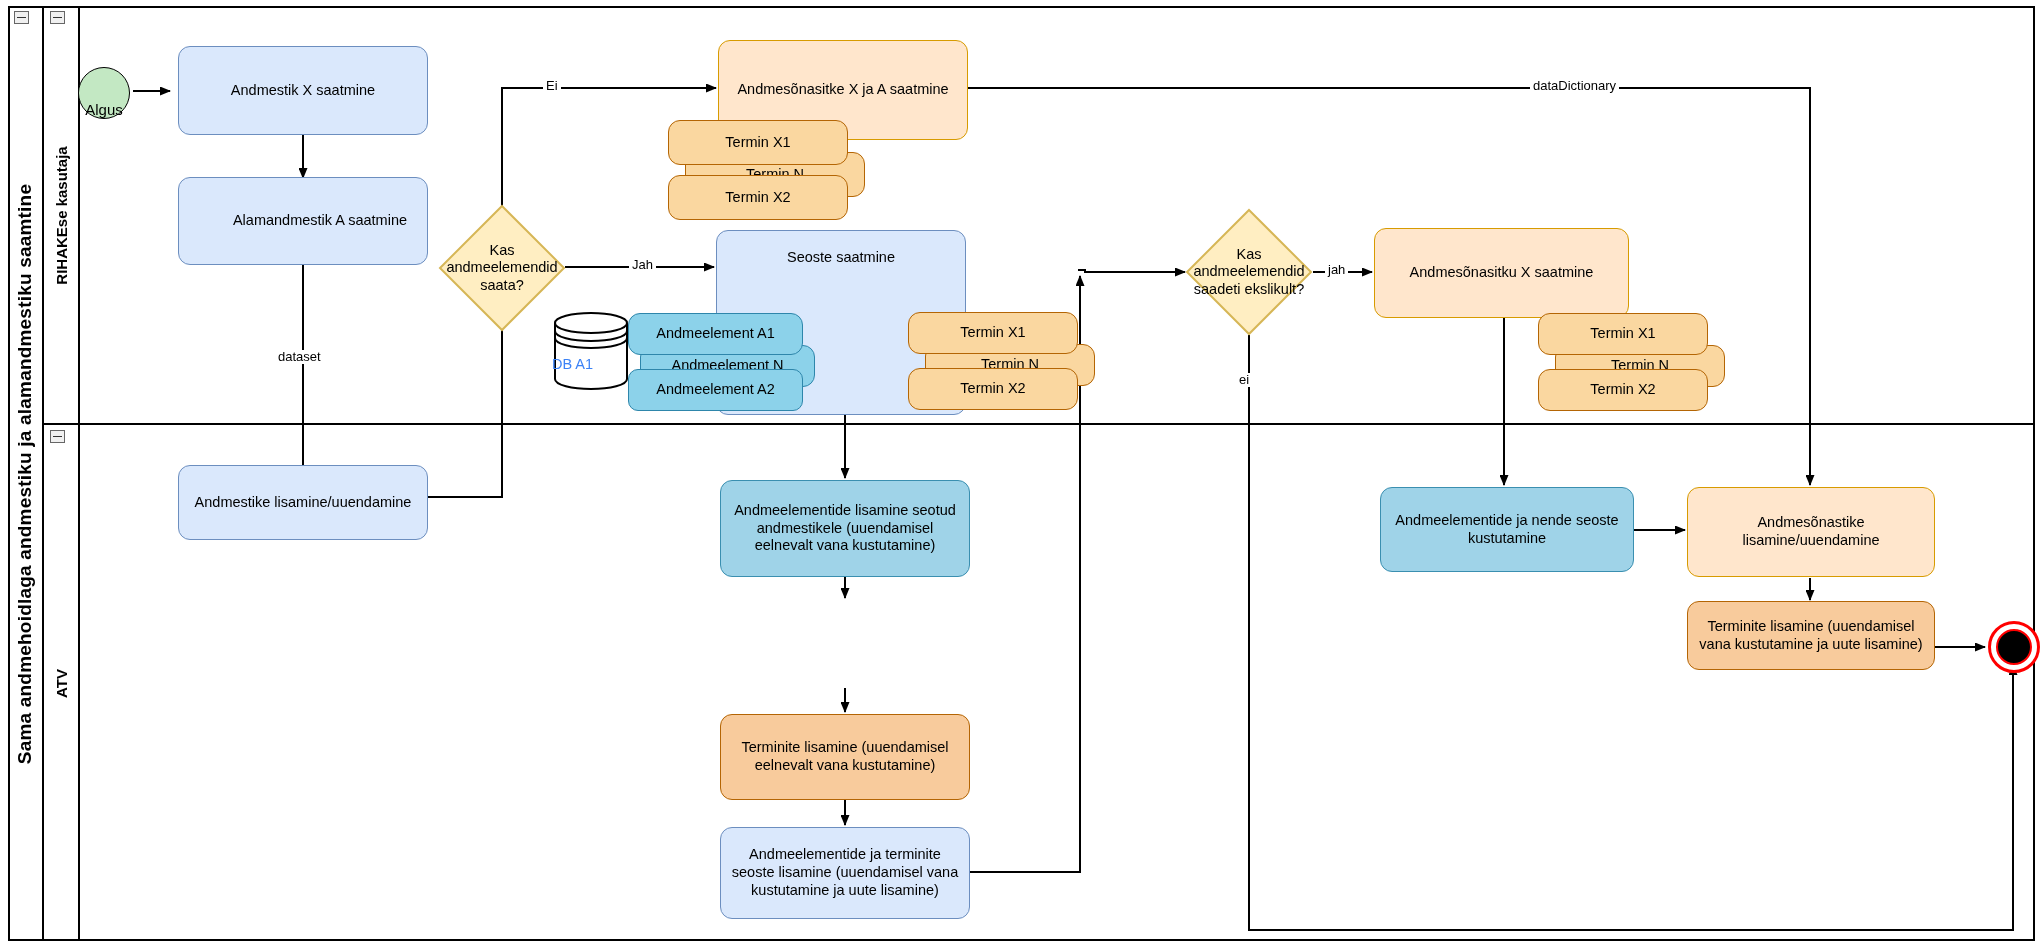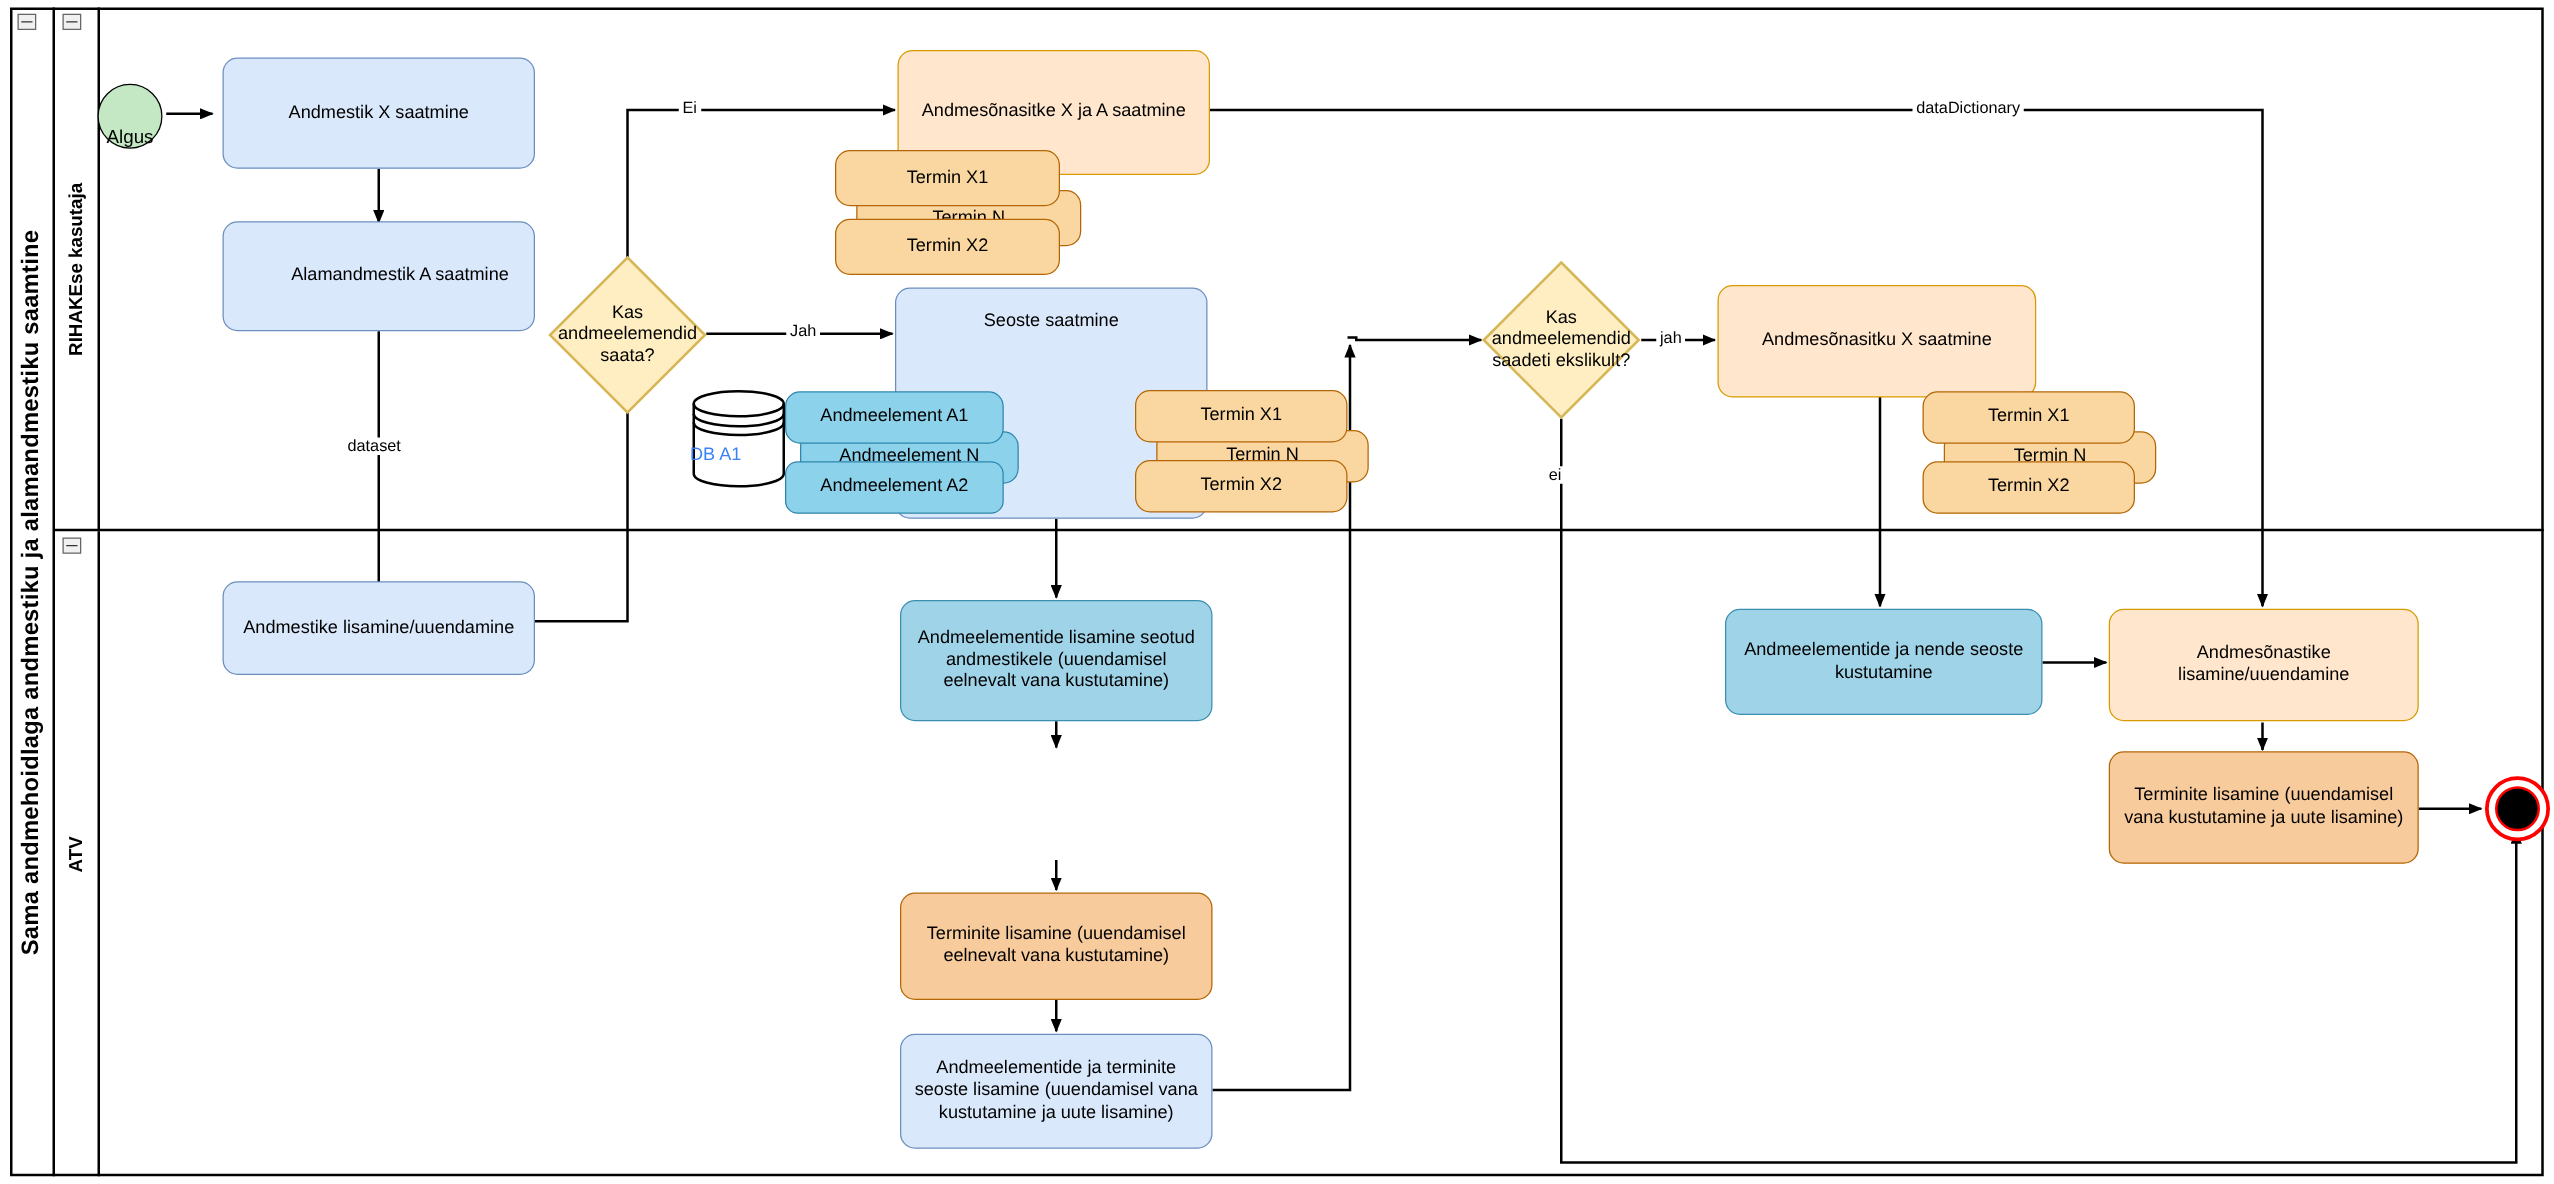--- a/index.html
+++ b/index.html
@@ -181,15 +181,15 @@
 
 
   <div class="node n-orange-deep" style="left:720px;top:714px;width:250px;height:86px;">Terminite lisamine (uuendamisel eelnevalt vana kustutamine)</div>
 
   <div class="node n-blue" style="left:720px;top:827px;width:250px;height:92px;">Andmeelementide ja terminite seoste lisamine (uuendamisel vana kustutamine ja uute lisamine)</div>
 
   <div class="node n-blue-dark" style="left:1380px;top:487px;width:254px;height:85px;">Andmeelementide ja nende seoste kustutamine</div>
 
   <div class="node n-orange-light" style="left:1687px;top:487px;width:248px;height:90px;">Andmesõnastike lisamine/uuendamine</div>
 
-  <div class="node n-orange-deep" style="left:1687px;top:601px;width:248px;height:90px;">Terminite lisamine (uuendamisel vana kustutamine ja uute lisamine)</div>
+  <div class="node n-orange-deep" style="left:1687px;top:601px;width:248px;height:69px;">Terminite lisamine (uuendamisel vana kustutamine ja uute lisamine)</div>
 
 </div>
 
 </body></html>

